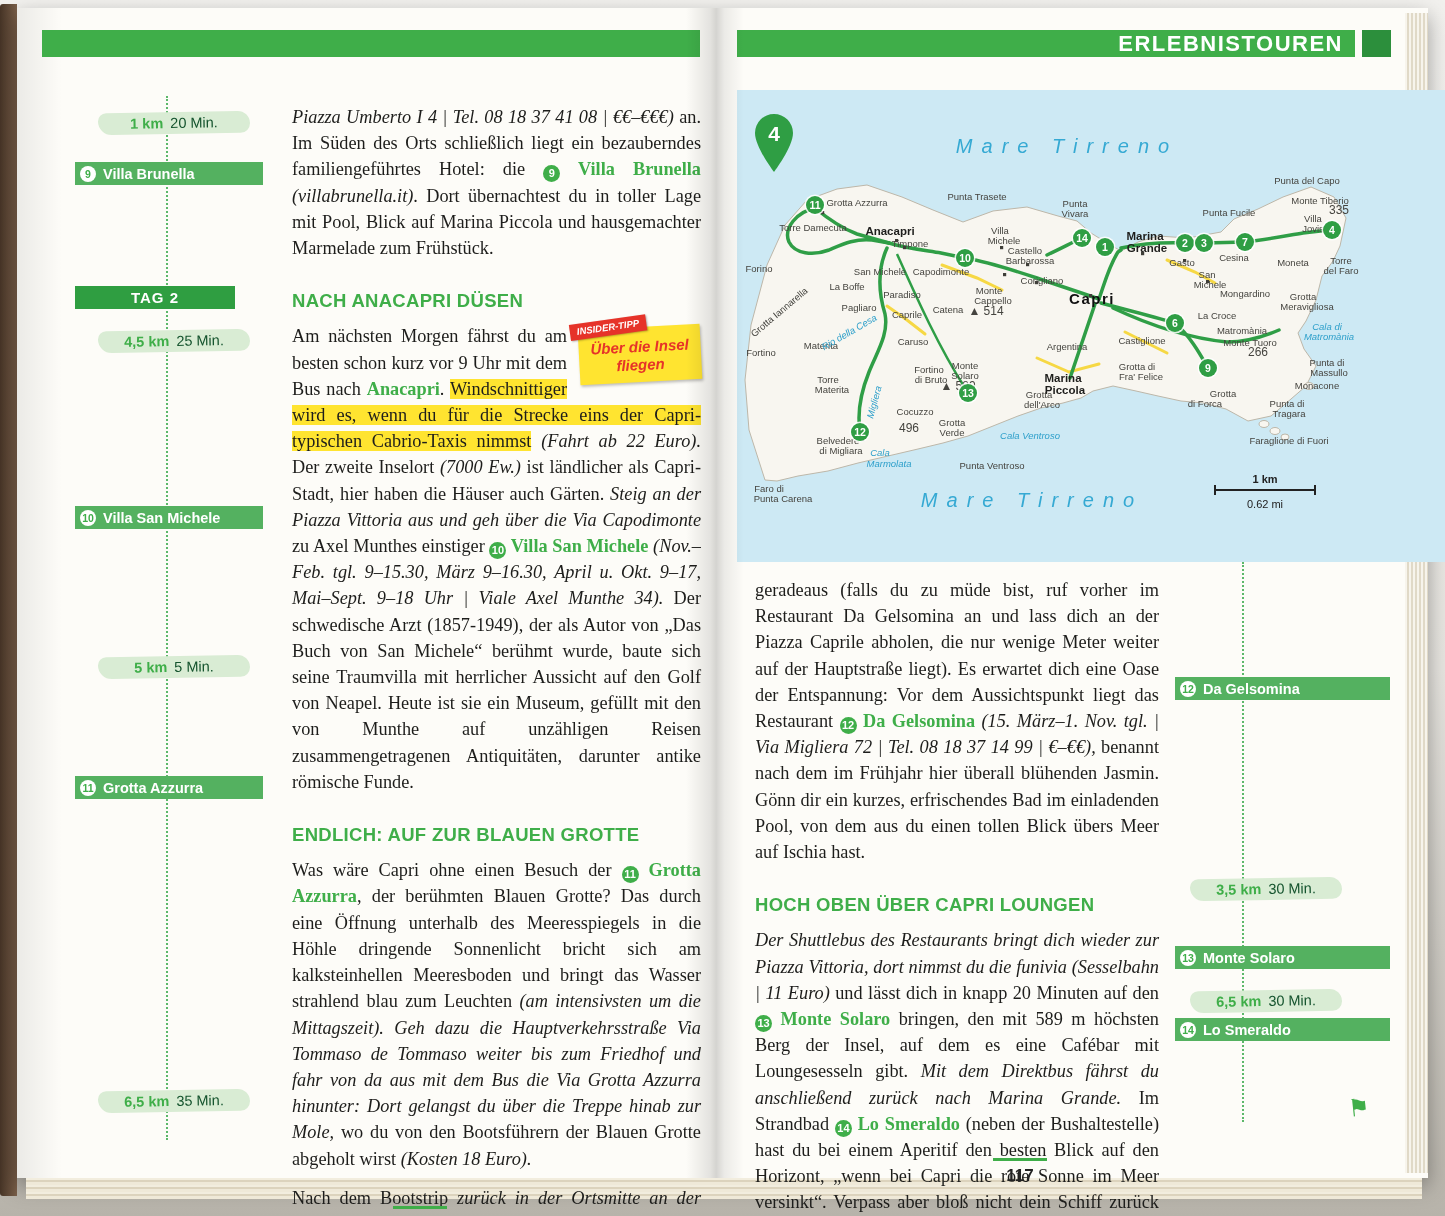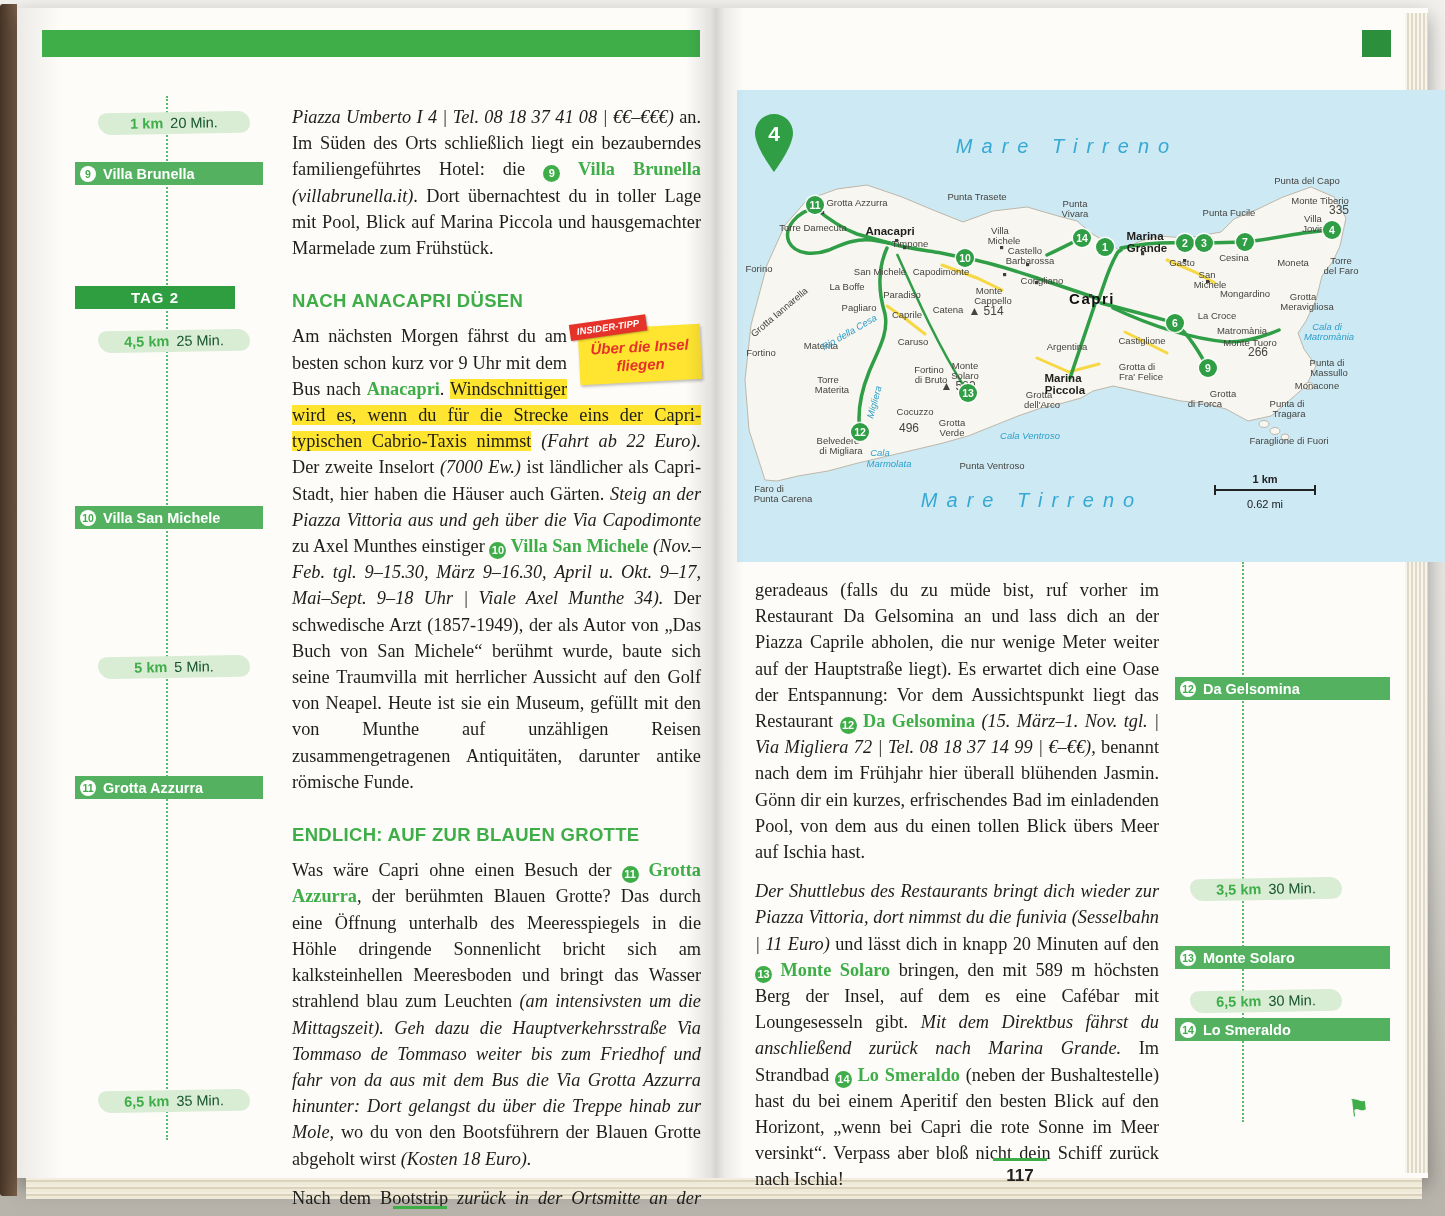--- a/index.html
+++ b/index.html
@@ -98,20 +98,21 @@
 </head>
 <body>
 
 <div class="stage">
   <div class="cover"></div>
   <div class="pages"></div>
   <div class="edge-right"></div>
   <div class="edge-bottom"></div>
 
   <div class="bar bar-l"></div>
+  <div class="bar bar-r">ERLEBNISTOUREN</div>
   <div class="bar-sq"></div>
 
   <div class="dotline dot-l"></div>
   <div class="dist ld1">
     <span class="km">1 km</span>
     <span class="min">20 Min.</span>
   </div>
   <div class="poi lp9">
     <span class="pnum">9</span>
     <span>Villa Brunella</span>
@@ -311,20 +312,21 @@
     <div class="pin">
       <svg width="46" height="62" viewBox="0 0 46 62">
         <path d="M23 60 C23 60 4 35 4 21 A19 19 0 1 1 42 21 C42 35 23 60 23 60 Z" fill="#2f9e44"></path>
         <text x="23" y="29" text-anchor="middle" fill="#fff" font-size="21" font-weight="bold" font-family="Liberation Sans, sans-serif">4</text>
       </svg>
     </div>
   </div>
 
   <div class="col col-r">
     <p><span class="seg">geradeaus (falls du zu müde bist, ruf vorher im Restaurant Da Gelsomina an und lass dich an der Piazza Caprile abholen, die nur wenige Meter weiter auf der Hauptstraße liegt). Es erwartet dich eine Oase der Entspannung: Vor dem Aussichtspunkt liegt das Restaurant </span><span class="num">12</span><span class="seg seg-g"> Da Gelsomina</span><span class="seg seg-i"> (15. März–1. Nov. tgl. | Via Migliera 72 | Tel. 08 18 37 14 99 | €–€€),</span><span class="seg"> benannt nach dem im Frühjahr hier überall blühenden Jasmin. Gönn dir ein kurzes, erfrischendes Bad im einladenden Pool, von dem aus du einen tollen Blick übers Meer auf Ischia hast.</span></p>
+    <h3>HOCH OBEN ÜBER CAPRI LOUNGEN</h3>
     <p><span class="seg seg-i">Der Shuttlebus des Restaurants bringt dich wieder zur Piazza Vittoria, dort nimmst du die funivia (Sesselbahn | 11 Euro)</span><span class="seg"> und lässt dich in knapp 20 Minuten auf den </span><span class="num">13</span><span class="seg seg-g"> Monte Solaro</span><span class="seg"> bringen, den mit 589 m höchsten Berg der Insel, auf dem es eine Cafébar mit Loungesesseln gibt. </span><span class="seg seg-i">Mit dem Direktbus fährst du anschließend zurück nach Marina Grande.</span><span class="seg"> Im Strandbad </span><span class="num">14</span><span class="seg seg-g"> Lo Smeraldo</span><span class="seg"> (neben der Bushaltestelle) hast du bei einem Aperitif den besten Blick auf den Horizont, „wenn bei Capri die rote Sonne im Meer versinkt“. Verpass aber bloß nicht dein Schiff zurück nach Ischia!</span></p>
   </div>
 
   <div class="dotline dot-r"></div>
   <div class="poi rp12">
     <span class="pnum">12</span>
     <span>Da Gelsomina</span>
   </div>
   <div class="dist rd1">
     <span class="km">3,5 km</span>

